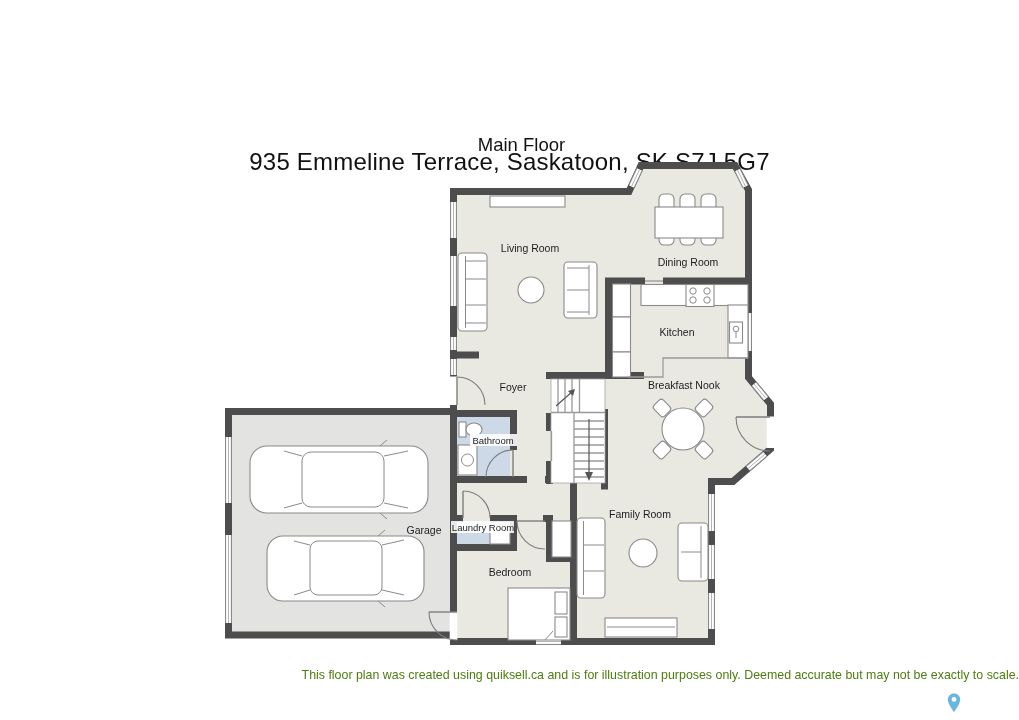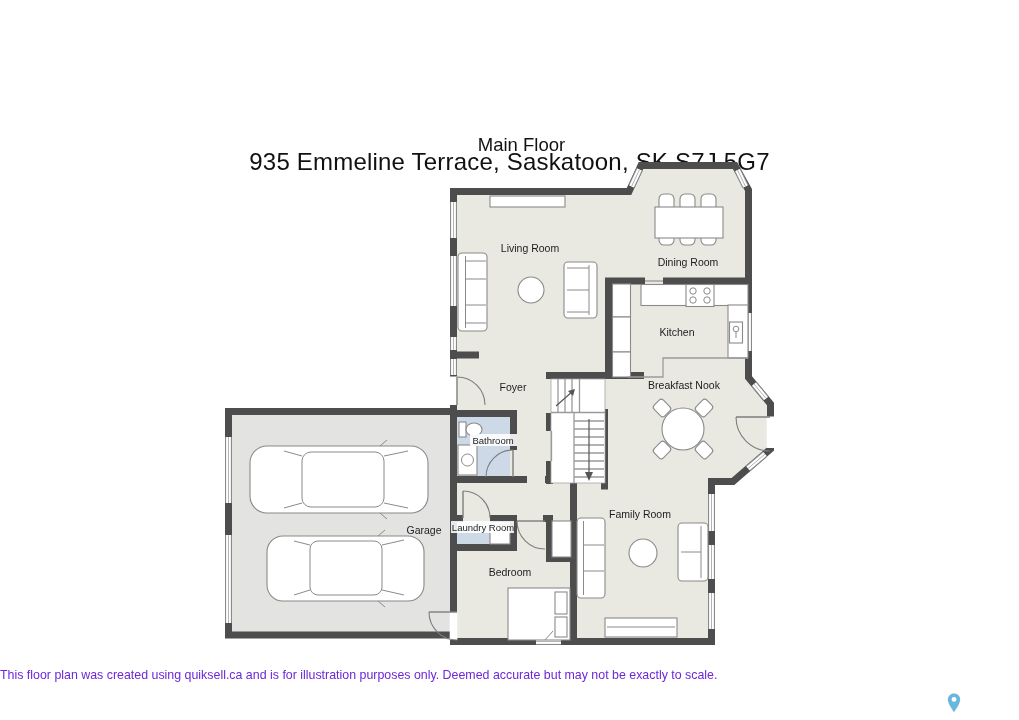--- a/index.html
+++ b/index.html
@@ -2,22 +2,22 @@
 <html style="--wall: #4d4d4d; --floor: #e9e9e2; --garage-floor: #e3e3e2; --wet-room: #cdd9e6; --pin: #69b7dc;"><head>
 <meta charset="utf-8">
 <style>
   html,body{margin:0;padding:0;background:#fff;}
   .stage{position:relative;width:1019px;height:720px;background:#fff;overflow:hidden;
          font-family:"Liberation Sans",sans-serif;}
   .title{position:absolute;top:104px;left:0;width:100%;text-align:center;
          font-size:24px;color:#111;letter-spacing:.2px;margin-top:44px;}
   .subtitle{position:absolute;top:134px;left:12px;width:100%;text-align:center;
          font-size:18.5px;color:#111;}
-  .footer{position:absolute;top:668px;left:0;width:100%;text-align:left;
-         font-size:12.4px;color:#6d28d9;}
+  .footer{position:absolute;top:668px;left:0;width:100%;text-align:right;
+         font-size:12.4px;color:#4d7c0f;}
   .plan-svg{position:absolute;left:0;top:0;}
   .floor{fill:var(--floor);}
   .garage-floor{fill:var(--garage-floor);}
   .wet{fill:var(--wet-room);}
   .wall{stroke:var(--wall);stroke-width:7;fill:none;stroke-linejoin:miter;}
   .win-border{stroke:#8a8a8a;stroke-width:7;fill:none;}
   .win-fill{stroke:#ffffff;stroke-width:4.8;fill:none;}
   .win-mid{stroke:#b3b3b3;stroke-width:1;fill:none;}
   .gap{stroke:#ffffff;stroke-width:7.6;fill:none;}
   .furn{fill:#ffffff;stroke:#8a8a8a;stroke-width:1.1;}

